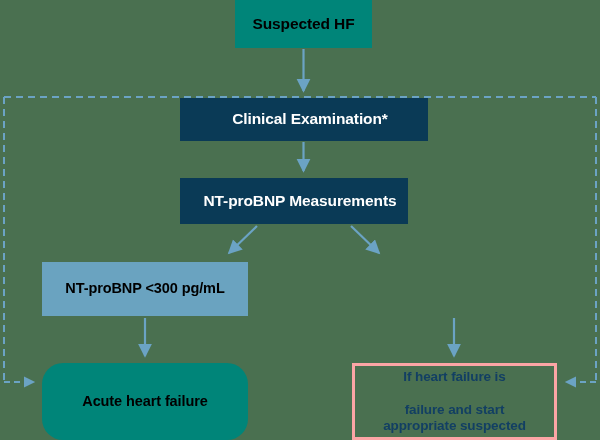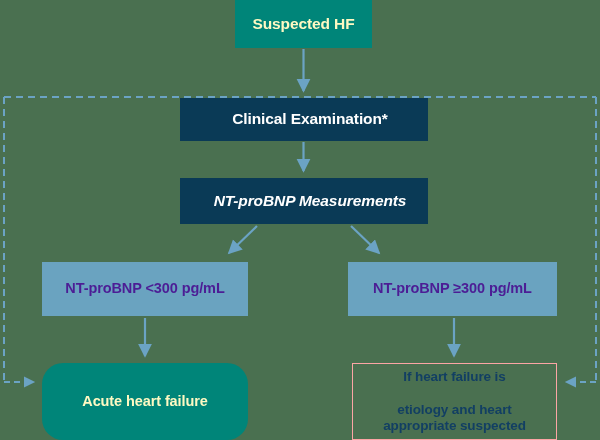--- a/index.html
+++ b/index.html
@@ -34,50 +34,49 @@
     display: flex;
     align-items: center;
     justify-content: center;
     text-align: center;
     font-weight: bold;
     line-height: 1.18;
     letter-spacing: -0.1px;
   }
   .node-teal {
     background: #008579;
-    color: #fef9c3;
+    color: #000000;
   }
   .node-navy {
     background: #0a3a56;
     color: #ffffff;
     padding-left: 12px;
   }
   .node-lightblue {
     background: #6aa3c0;
-    color: #4c1d95;
+    color: #000000;
   }
   .node-outline {
     background: transparent;
-    border: 1px solid #fca5a5;
+    border: 3px solid #fca5a5;
     color: #123f63;
   }
 
   
   #node-suspected-hf {
     left: 235px; top: 0px; width: 137px; height: 48px;
     font-size: 15.5px;
   }
   #node-clinical-exam {
     left: 180px; top: 98px; width: 248px; height: 43px;
     font-size: 15.5px;
   }
   #node-ntprobnp-measurements {
-    left: 180px; top: 178px; width: 248px; height: 46px;
+    left: 180px; top: 178px; width: 228px; height: 46px;
     font-size: 15.5px;
-    font-style: italic;
   }
   #node-ntprobnp-low {
     left: 42px; top: 262px; width: 206px; height: 54px;
     font-size: 14.5px;
   }
   #node-ntprobnp-high {
     left: 348px; top: 262px; width: 209px; height: 54px;
     font-size: 14.5px;
   }
   #node-ahf-not-confirmed {
@@ -157,32 +156,29 @@
   </div>
 
   <div class="node node-navy" id="node-ntprobnp-measurements">
     <span>NT-proBNP Measurements</span>
   </div>
 
   <div class="node node-lightblue" id="node-ntprobnp-low">
     <span>NT-proBNP &lt;300 pg/mL</span>
   </div>
 
-  <div class="node node-lightblue" id="node-ntprobnp-high">
-    <span>NT-proBNP ≥300 pg/mL</span>
-  </div>
 
   <div class="node node-teal" id="node-ahf-not-confirmed">
     <span>
       <span>Acute heart failure</span><br>
     </span>
   </div>
 
   <div class="node node-outline" id="node-determine-etiology">
     <span>
       <span>If heart failure is</span><br>
       <br>
-      <span>etiology and heart</span><br>
+      <span>failure and start</span><br>
       <span>appropriate suspected</span>
     </span>
   </div>
 
 </div>
 
 </body></html>

